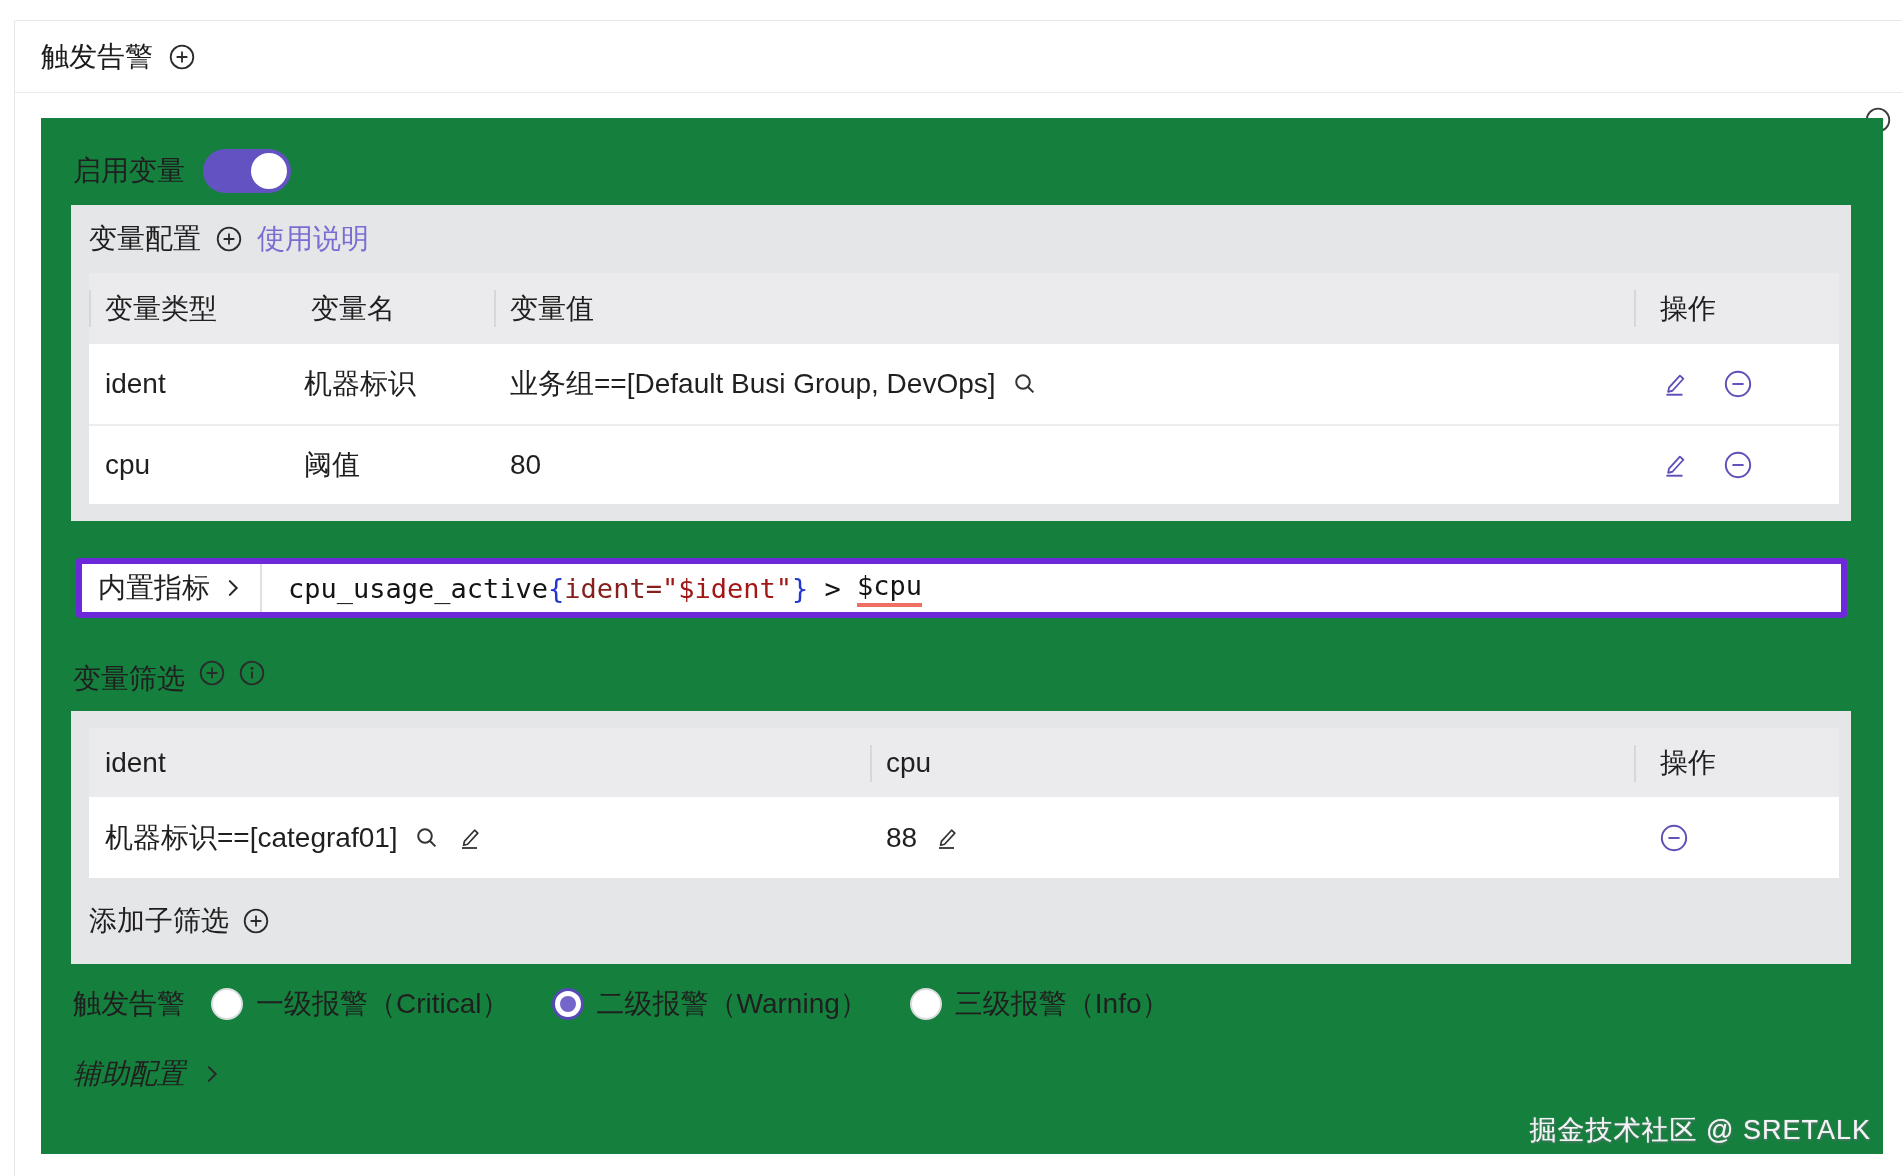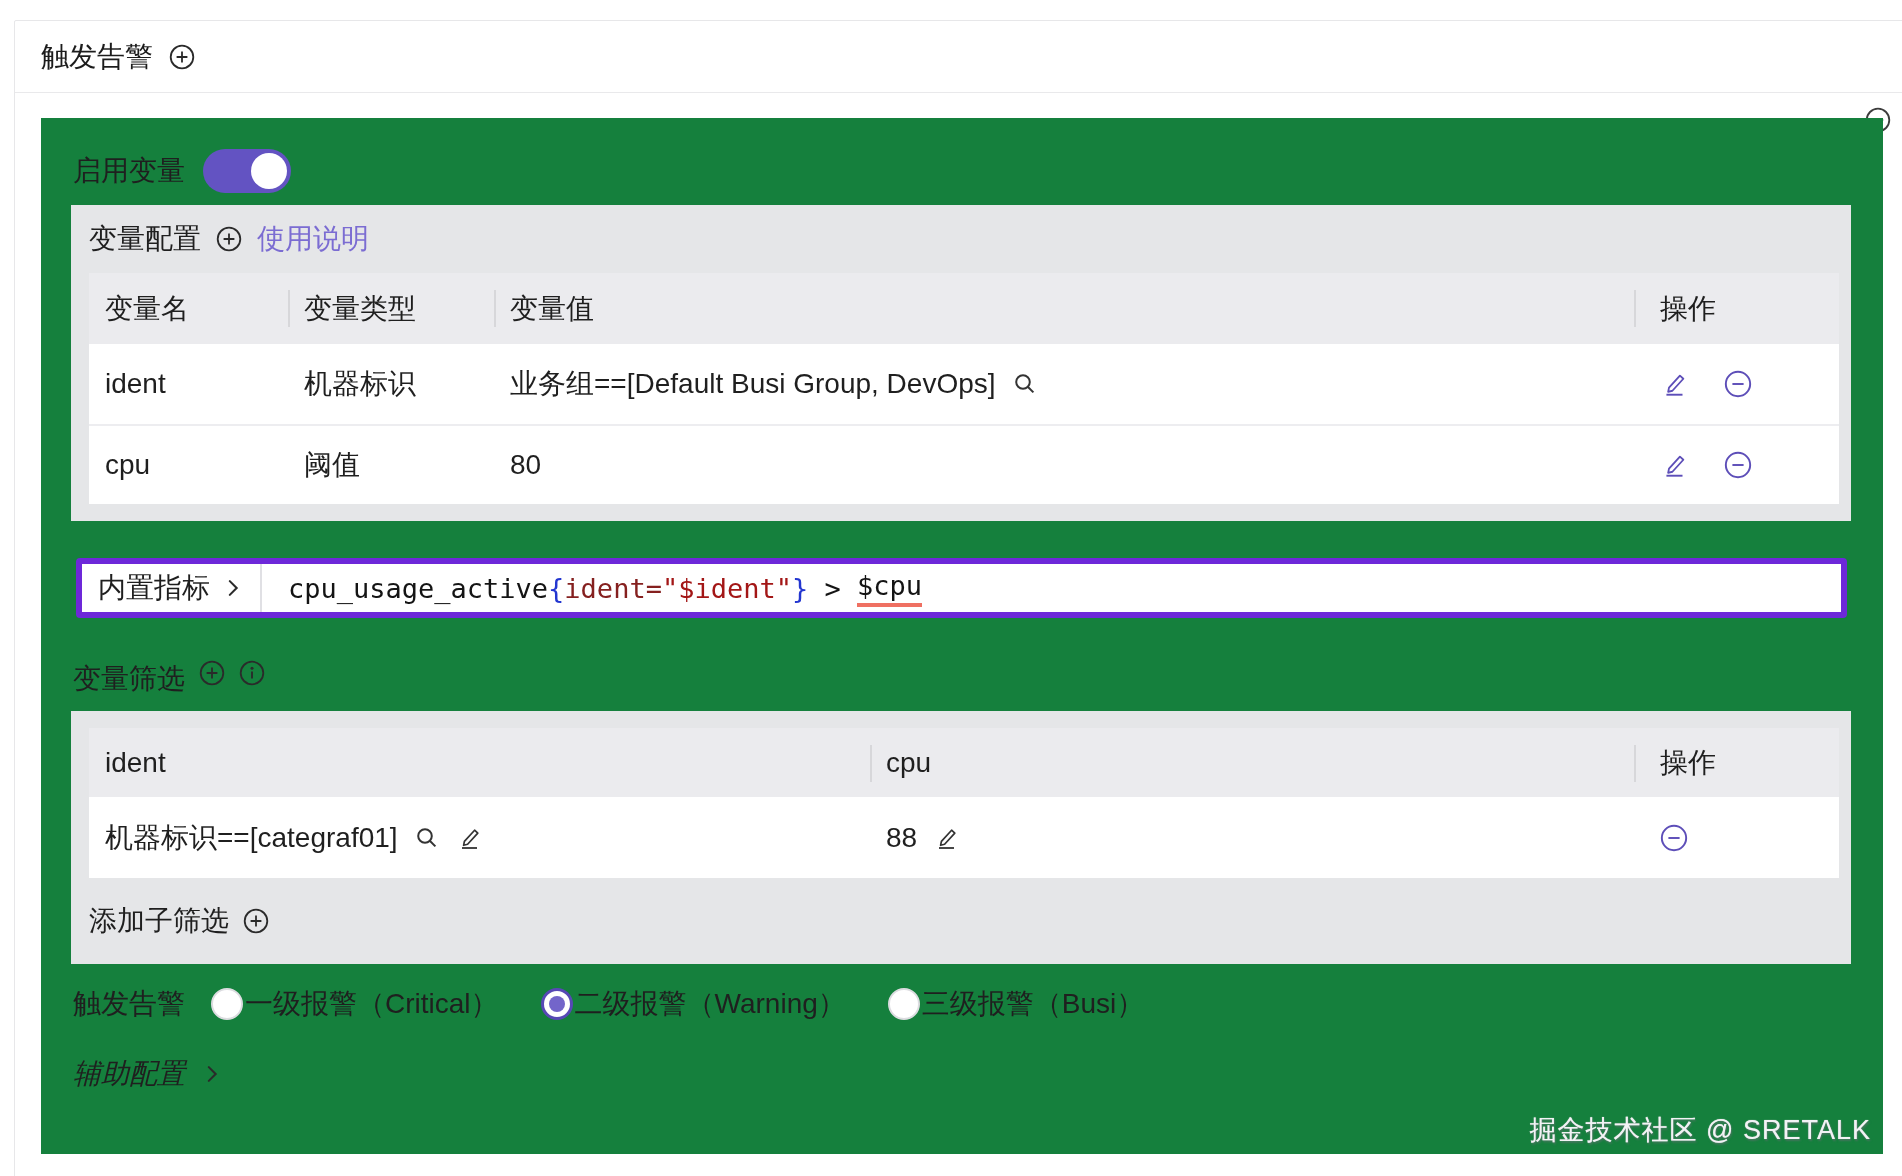--- a/index.html
+++ b/index.html
@@ -75,21 +75,21 @@
 
   .filter-head { position:absolute; left:32px; top:542px; height:36px;
     display:flex; gap:14px; }
 
   .addsub-row { height:86px; display:flex; align-items:center; gap:14px;
     padding-left:18px; cursor:pointer; }
 
   .trigger-row { position:absolute; left:32px; top:866px; height:40px;
     display:flex; align-items:center; }
   .trigger-label { margin-right:14px; }
-  .radio-opt { display:flex; align-items:center; gap:2px; margin-left:12px;
+  .radio-opt { display:flex; align-items:center; gap:13px; margin-left:12px;
     margin-right:30px; cursor:pointer; }
   .radio { width:32px; height:32px; border-radius:50%; background:#fff;
     border:2px solid #dcdce0; position:relative; flex:none; }
   .radio.checked { border:3px solid #5748b5; }
   .radio.checked::after { content:""; position:absolute; left:50%; top:50%;
     width:16px; height:16px; margin:-8px 0 0 -8px; border-radius:50%;
     background:#7365ca; }
 
   .aux-row { position:absolute; left:32px; top:936px; height:40px;
     display:flex; align-items:center; gap:16px; cursor:pointer;font-style:italic; }
@@ -133,22 +133,22 @@
         <span class="icn" style="width:26px;height:26px;color:#2a2a2a">
             <svg width="100%" height="100%" viewBox="0 0 26 26">
               <circle cx="13" cy="13" r="11.3" fill="none" stroke="currentColor" stroke-width="1.8"></circle>
               <path d="M13 7.6v10.8M7.6 13h10.8" stroke="currentColor" stroke-width="1.8" fill="none"></path>
             </svg>
           </span>
         <span class="link">使用说明</span>
       </div>
       <div class="tbl t1">
         <div class="thead" id="t1-head">
+            <div class="th c2 sep">变量类型</div>
             <div class="th c1">变量名</div>
-            <div class="th c2 sep">变量类型</div>
             <div class="th c3 sep">变量值</div>
             <div class="th c4 sep">操作</div>
           </div>
         <div id="t1-body">
             <div class="trow">
               <div class="cell c1">ident</div>
               <div class="cell c2">机器标识</div>
               <div class="cell c3">
                 <span>业务组==[Default Busi Group, DevOps]</span>
                 <span class="icn dark-icon val-gap" style="height: 26px; width: 26px;">
@@ -289,21 +289,21 @@
           <span class="radio-opt">
             <span class="radio"></span>
             <span class="lbl">一级报警（Critical）</span>
           </span>
           <span class="radio-opt">
             <span class="radio checked"></span>
             <span class="lbl">二级报警（Warning）</span>
           </span>
           <span class="radio-opt">
             <span class="radio"></span>
-            <span class="lbl">三级报警（Busi）</span>
+            <span class="lbl">三级报警（Info）</span>
           </span>
         </span>
     </div>
 
     <div class="aux-row">
       <span class="lbl">辅助配置</span>
       <span class="icn" style="width:22px;height:22px;color:#2a2a2a">
           <svg width="100%" height="100%" viewBox="0 0 24 24">
             <path d="M8.5 4.5 L16 12 l-7.5 7.5" fill="none" stroke="currentColor" stroke-width="2.3" stroke-linecap="round"></path>
           </svg>

